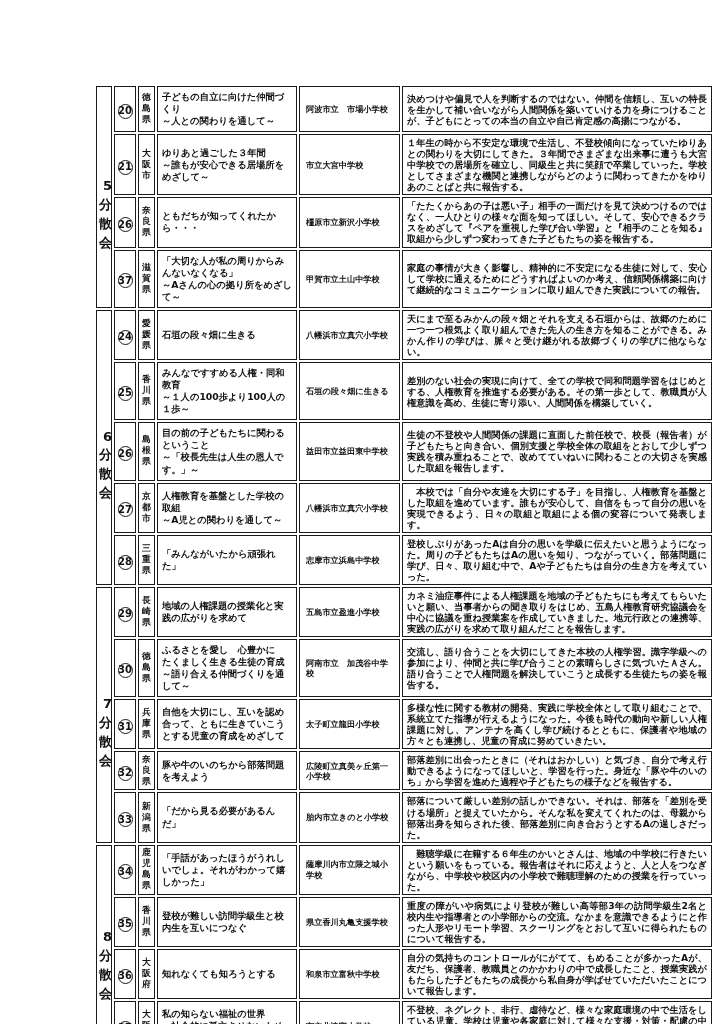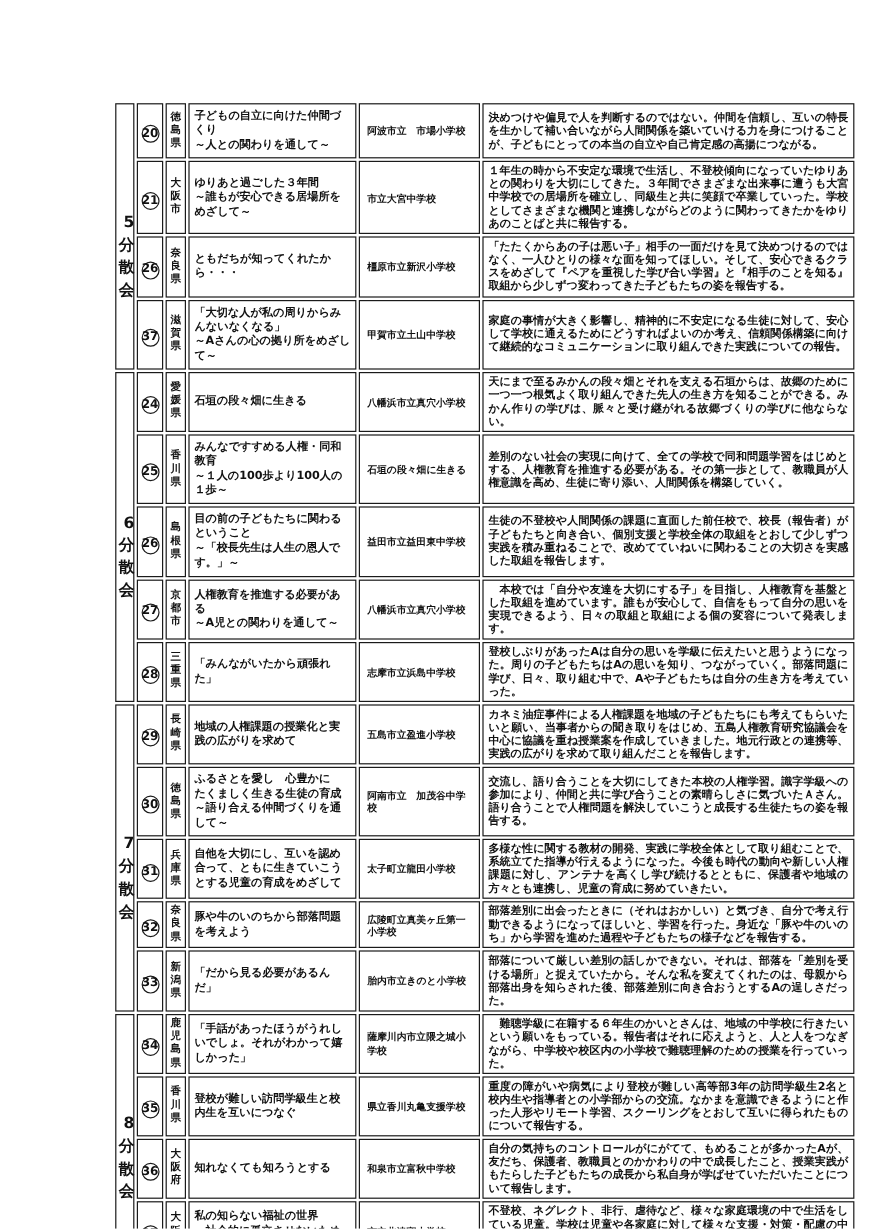--- a/index.html
+++ b/index.html
@@ -178,21 +178,21 @@
               <div class="title-line">目の前の子どもたちに関わるということ</div>
               <div class="subtitle-line">～「校長先生は人生の恩人です。」～</div>
             </td>
             <td class="cell school-cell">益田市立益田東中学校</td>
             <td class="cell desc-cell">生徒の不登校や人間関係の課題に直面した前任校で、校長（報告者）が子どもたちと向き合い、個別支援と学校全体の取組をとおして少しずつ実践を積み重ねることで、改めてていねいに関わることの大切さを実感した取組を報告します。</td>
           </tr>
           <tr>
             <td class="cell num-cell"><span class="circle-num">27</span></td>
             <td class="cell pref-cell"><span class="vert pref-label">京都市</span></td>
             <td class="cell title-cell">
-              <div class="title-line">人権教育を推進する必要がある</div>
+              <div class="title-line">人権教育を基盤とした学校の取組</div>
               <div class="subtitle-line">～A児との関わりを通して～</div>
             </td>
             <td class="cell school-cell">八幡浜市立真穴小学校</td>
             <td class="cell desc-cell">　本校では「自分や友達を大切にする子」を目指し、人権教育を基盤とした取組を進めています。誰もが安心して、自信をもって自分の思いを実現できるよう、日々の取組と取組による個の変容について発表します。</td>
           </tr>
           <tr>
             <td class="cell num-cell"><span class="circle-num">28</span></td>
             <td class="cell pref-cell"><span class="vert pref-label">三重県</span></td>
             <td class="cell title-cell">
               <div class="title-line">「みんながいたから頑張れた」</div>

